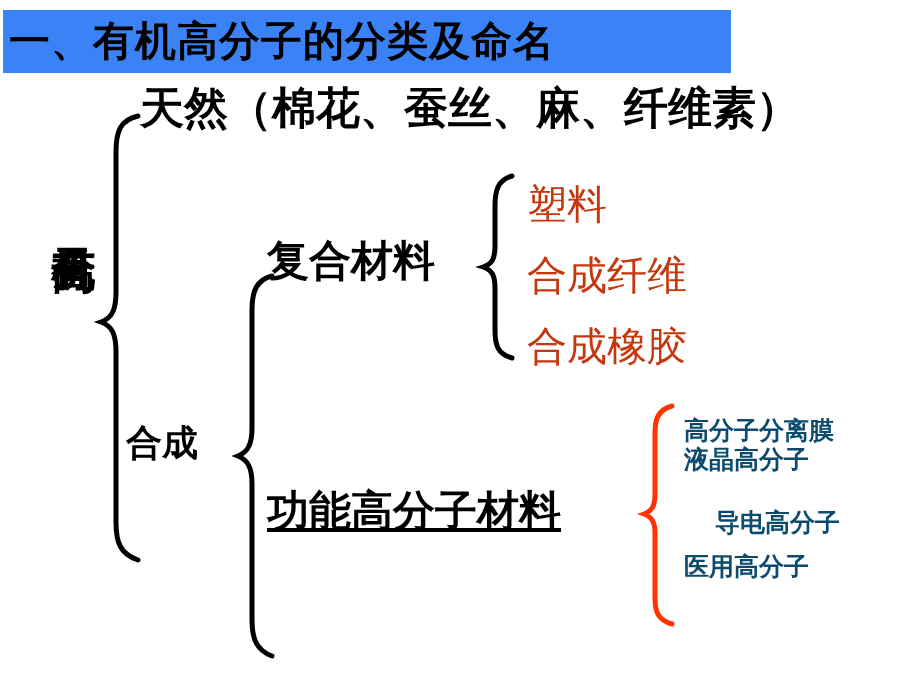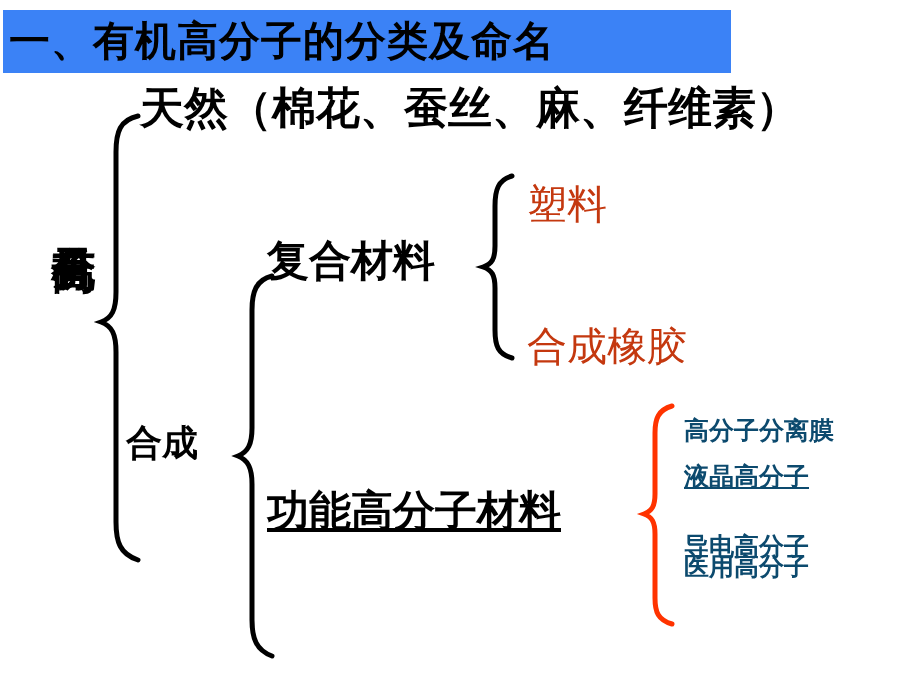--- a/index.html
+++ b/index.html
@@ -113,22 +113,22 @@
   .leaf-small {
     position: absolute;
     left: 684px;
     white-space: nowrap;
     font-size: 25px;
     font-weight: bold;
     line-height: 1;
     color: #0c4a6e;
   }
   #leaf-f1 { top: 418px; }
-  #leaf-f2 { top: 464px; text-decoration: underline; }
-  #leaf-f3 { top: 534px; }
+  #leaf-f2 { top: 447px; }
+  #leaf-f3 { top: 510px; margin-left: 31px; }
   #leaf-f4 { top: 554px; text-align: right; }
   #leaf-f5 { top: 600px; }
 
   
   #brace-layer {
     position: absolute;
     left: 0;
     top: 0;
     width: 920px;
     height: 690px;
@@ -192,20 +192,21 @@
   <div class="node" id="node-natural">天然（棉花、蚕丝、麻、纤维素）</div>
 
   <div class="node" id="node-synthetic">合成</div>
 
   <div class="node" id="node-syn-materials">复合材料</div>
 
   <div class="node" id="node-functional">功能高分子材料</div>
 
 
   <div class="leaf-orange" id="leaf-plastic">塑料</div>
+  <div class="leaf-orange" id="leaf-fiber">合成纤维</div>
   <div class="leaf-orange" id="leaf-rubber">合成橡胶</div>
 
   <div class="leaf-small" id="leaf-f1">高分子分离膜</div>
   <div class="leaf-small" id="leaf-f2">液晶高分子</div>
   <div class="leaf-small" id="leaf-f3">导电高分子</div>
   <div class="leaf-small" id="leaf-f4">医用高分子</div>
 
 </div>
 
 </body></html>

